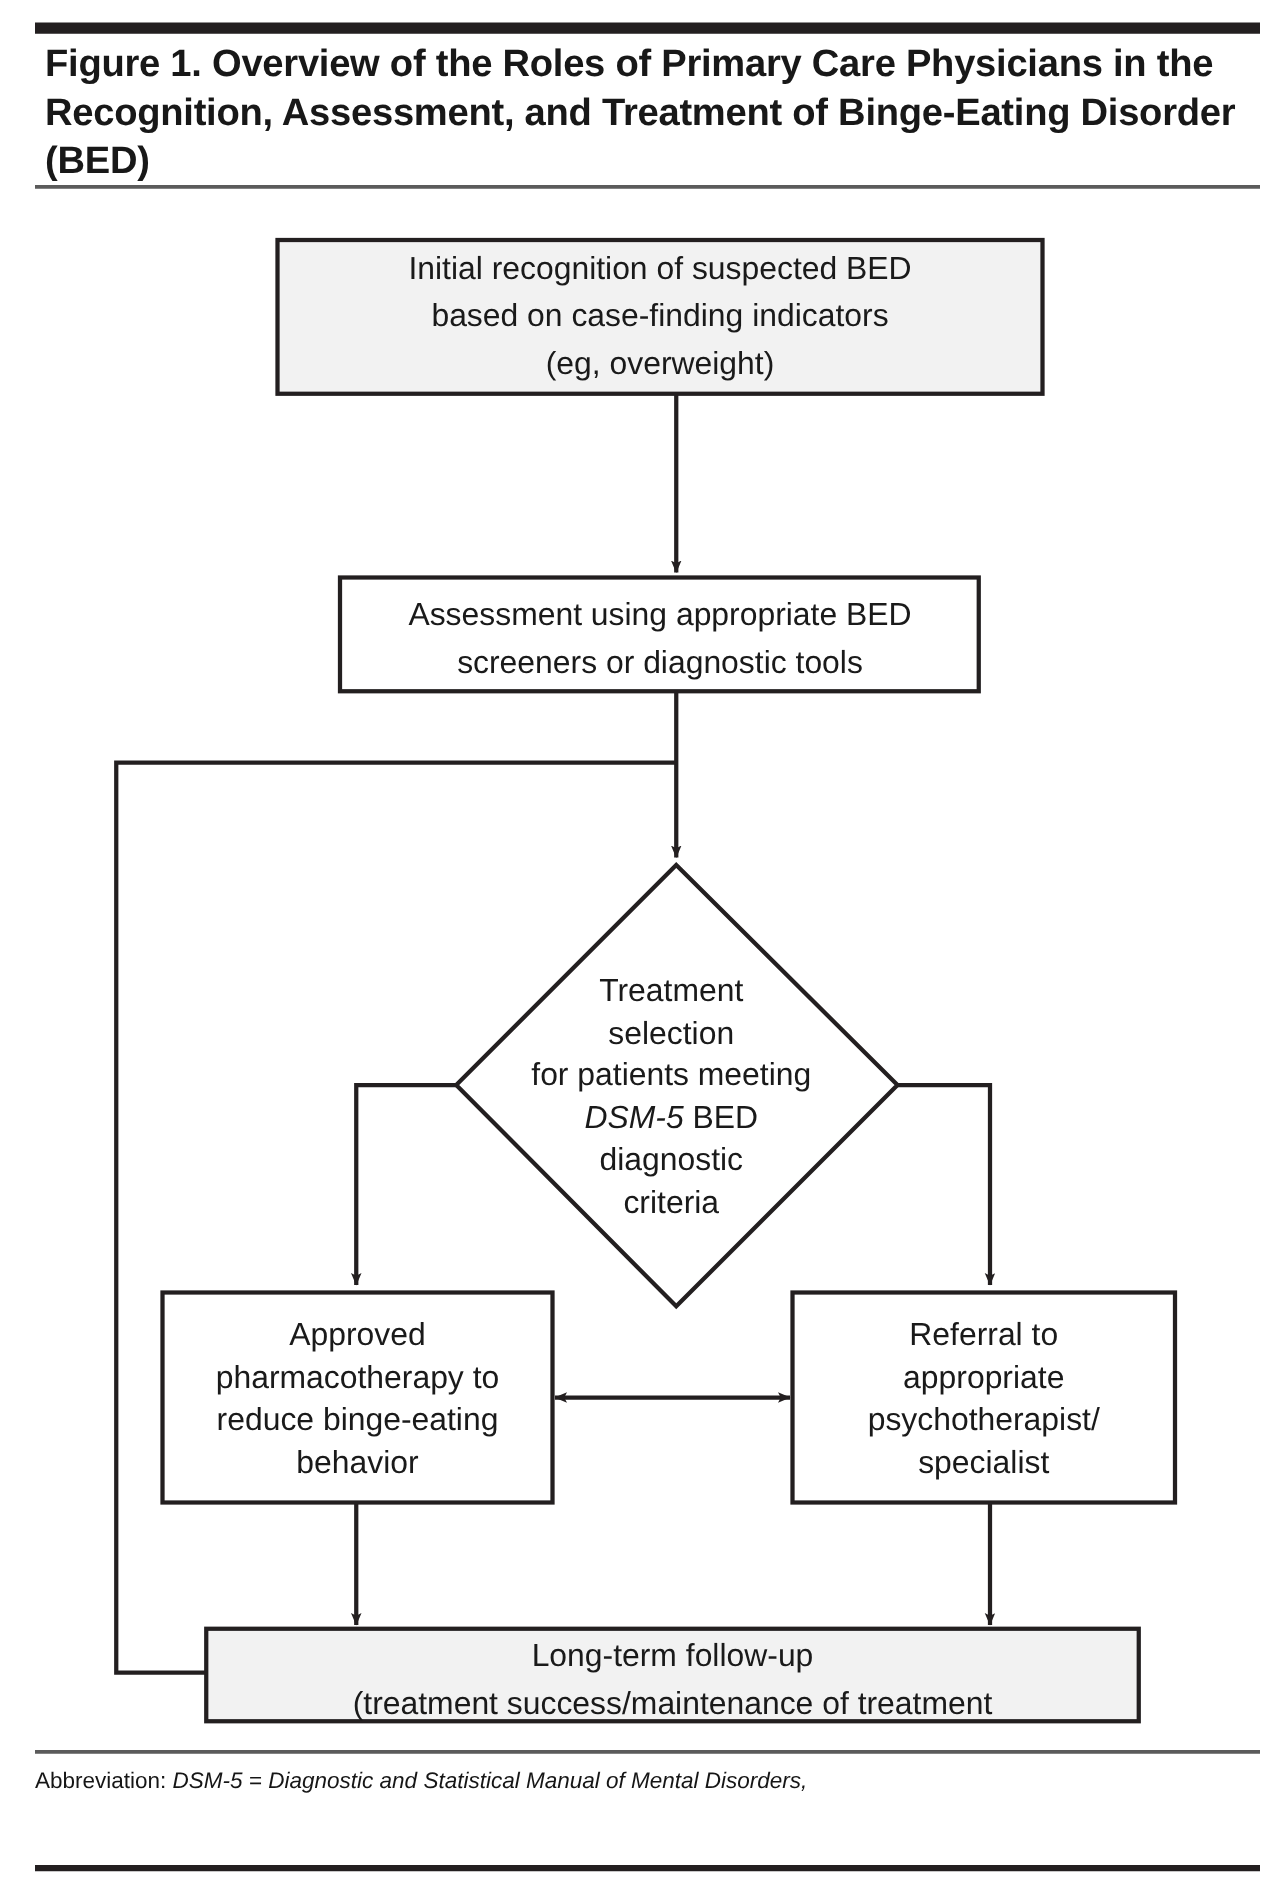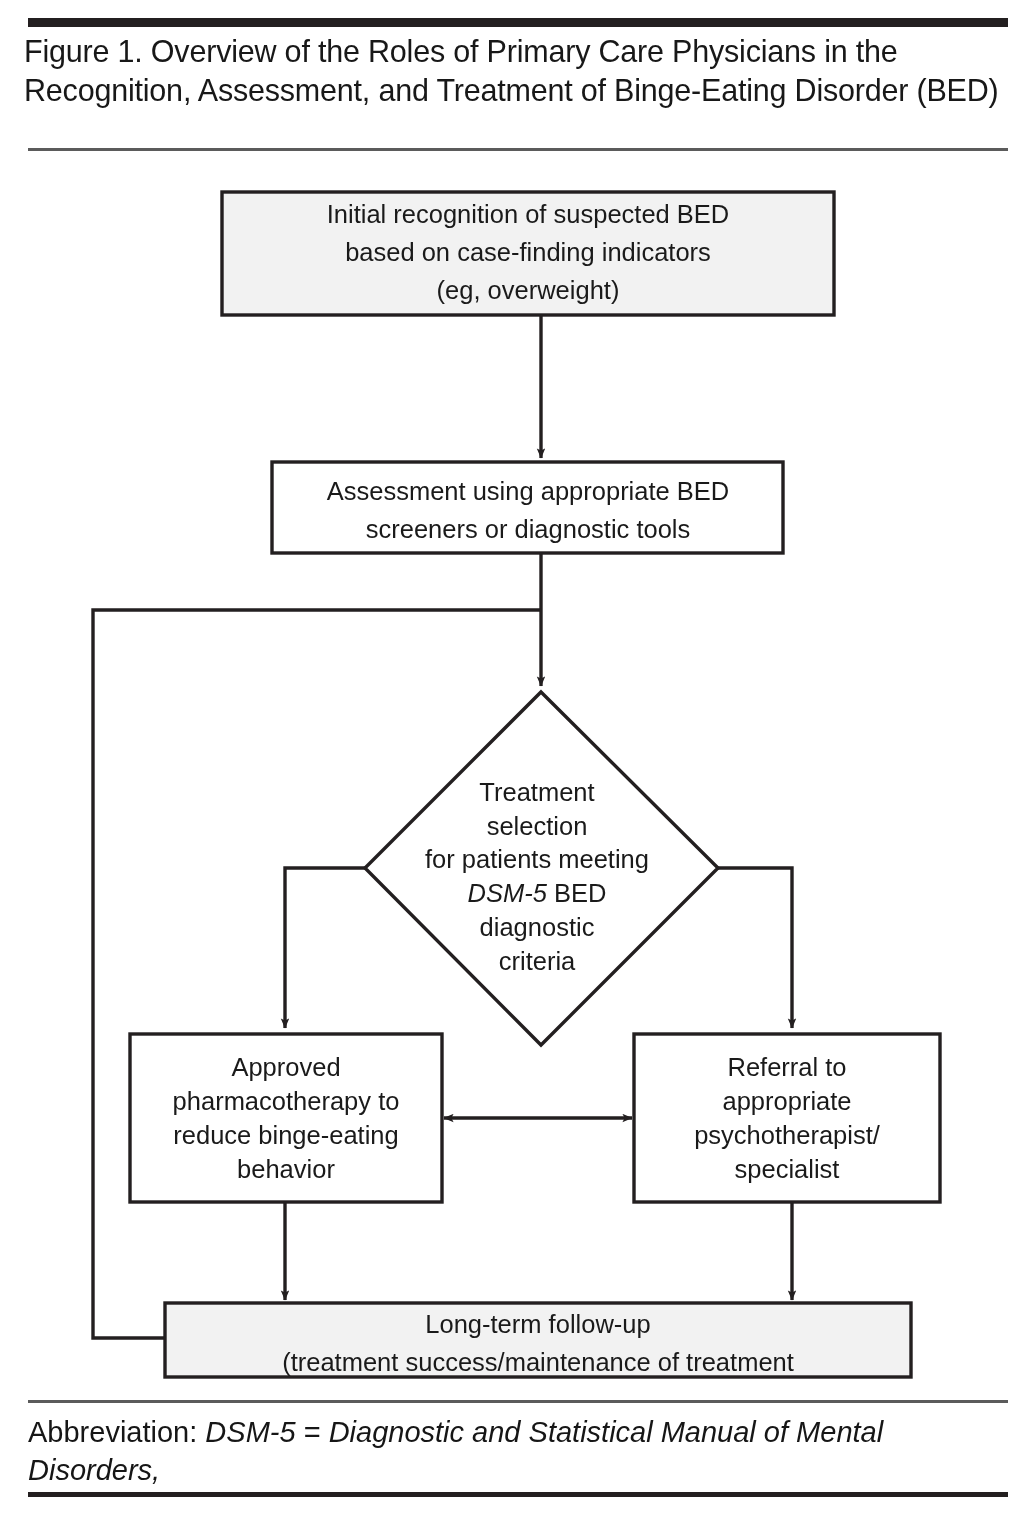--- a/index.html
+++ b/index.html
@@ -25,25 +25,25 @@
   .rule-top {
     position: absolute;
     left: 28px;
     top: 18px;
     width: 980px;
     height: 9px;
     background: #231f20;
   }
   .figure-title {
     position: absolute;
-    left: 24px;
+    left: 36px;
     top: 32px;
     width: 982px;
     font-size: 30.5px;
-    font-weight: normal;
+    font-weight: bold;
     line-height: 1.27;
     letter-spacing: -0.2px;
     color: #181818;
   }
   .rule-under-title {
     position: absolute;
     left: 28px;
     top: 148px;
     width: 980px;
     height: 3px;
@@ -72,21 +72,21 @@
     top: 1400px;
     width: 980px;
     height: 3px;
     background: #5b5b5b;
   }
   .abbrev {
     position: absolute;
     left: 28px;
     top: 1413px;
     width: 985px;
-    font-size: 29px;
+    font-size: 18px;
     line-height: 1.32;
     color: #161616;
   }
   .abbrev .lbl { font-style: normal; }
   .abbrev .ital { font-style: italic; }
   .abbrev .ln2 { display: block; padding-left: 24px; }
   .rule-bottom {
     position: absolute;
     left: 28px;
     top: 1492px;

